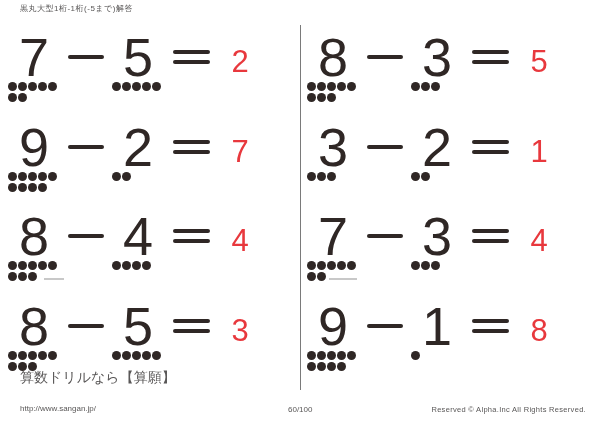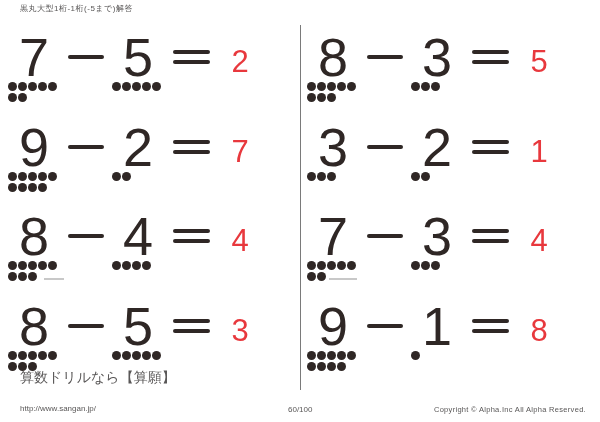--- a/index.html
+++ b/index.html
@@ -263,15 +263,15 @@
         <span class="dot" style="left: 30px; top: 11px;"></span>
       </div>
     <div class="dots for-subtrahend">
         <span class="dot" style="left: 0px; top: 0px;"></span>
       </div>
   </div>
 
   <div class="footer-site">算数ドリルなら【算願】</div>
   <div class="footer-url">http://www.sangan.jp/</div>
   <div class="footer-page">60/100</div>
-  <div class="footer-copy">Copyright © Alpha.Inc All Alpha Reserved.</div>
+  <div class="footer-copy">Reserved © Alpha.Inc All Rights Reserved.</div>
 
 </div>
 
 </body></html>

